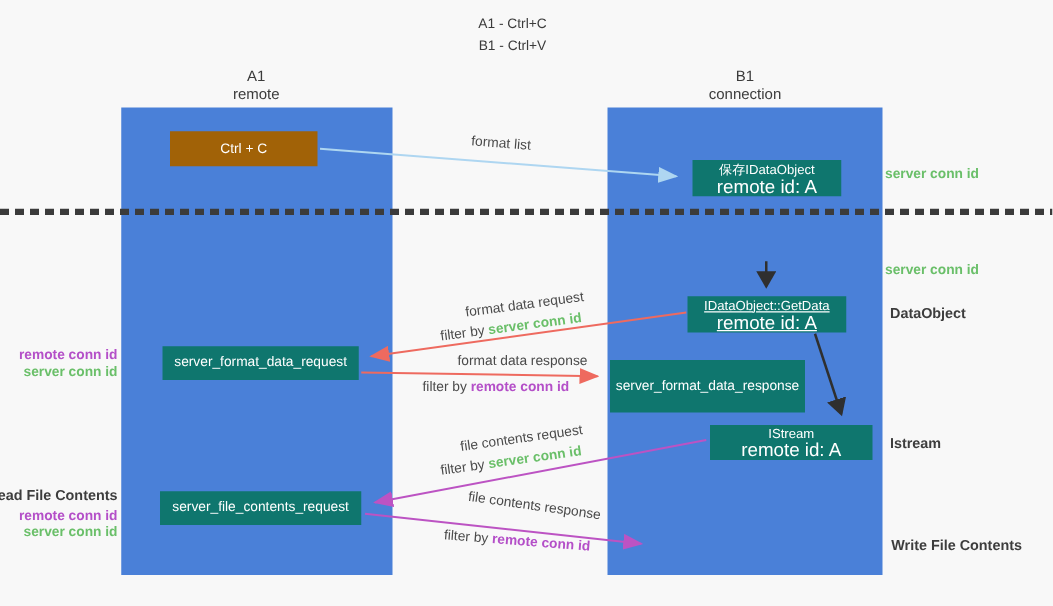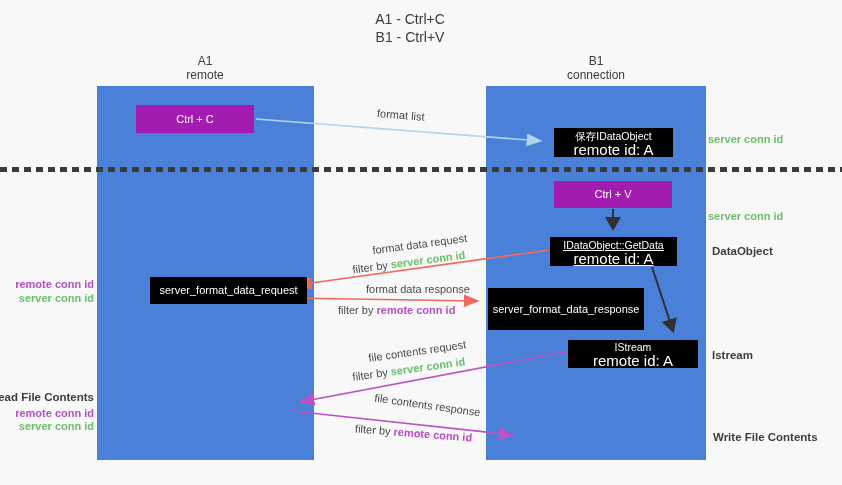--- a/index.html
+++ b/index.html
@@ -1,43 +1,43 @@
 <!DOCTYPE html>
 <html><head>
 <meta charset="utf-8">
 <style>
   html,body{margin:0;padding:0;}
   body{background:#f8f8f8;font-family:"Liberation Sans",sans-serif;}
   #canvas{position:relative;width:842px;height:485px;background:#f8f8f8;overflow:hidden;}
 
   .title{position:absolute;left:410px;top:10px;transform:translateX(-50%);
-         text-align:center;font-size:14px;line-height:18px;color:#3b3b3b;}
+         text-align:center;font-size:11px;line-height:18px;color:#3b3b3b;}
 
   .col-header{position:absolute;text-align:center;font-size:12px;line-height:14px;color:#3b3b3b;}
   #hdr-left{left:205px;top:54px;transform:translateX(-50%);}
   #hdr-right{left:596px;top:54px;transform:translateX(-50%);}
 
   .lifeline{position:absolute;top:86px;height:374px;background:#4a80d8;}
   #lifeline-left{left:97px;width:217px;}
   #lifeline-right{left:486px;width:220px;}
 
   #dotted-sep{position:absolute;left:0;top:167px;width:842px;height:5px;
     background:repeating-linear-gradient(to right,#3b3b3b 0 7px,transparent 7px 12px);}
 
   .node{position:absolute;display:flex;flex-direction:column;align-items:center;
         justify-content:center;color:#fff;text-align:center;font-size:11px;line-height:13px;}
-  .node.green{background:#a21caf;}
-  .node.orange{background:#000000;}
+  .node.green{background:#a16207;}
+  .node.orange{background:#0f766e;}
   .node .l2{font-size:15px;}
 
   #node-ctrl-c{left:136px;top:105px;width:118px;height:28px;}
   #node-save{left:554px;top:128px;width:119px;height:29px;font-size:10.5px;}
   #node-ctrl-v{left:554px;top:181px;width:118px;height:27px;}
   #node-getdata{left:550px;top:237px;width:127px;height:29px;font-size:10.5px;text-decoration:underline;}
-  #node-format-req{left:130px;top:277px;width:157px;height:27px;margin-left:20px;}
+  #node-format-req{left:130px;top:277px;width:157px;height:27px;}
   #node-format-resp{left:488px;top:288px;width:156px;height:42px;}
   #node-istream{left:568px;top:340px;width:130px;height:28px;font-size:10.5px;}
   #node-file-req{left:128px;top:393px;width:161px;height:27px;}
   #node-file-resp{left:523px;top:425px;width:162px;height:28px;}
 
   .side-label{position:absolute;font-size:11.5px;color:#3d3d3d;white-space:nowrap;font-weight:bold;}
   .side-label.green{color:#6abf69;font-weight:bold;font-size:11px;}
   .side-label.purple{color:#b44fc8;font-weight:bold;font-size:11px;}
   .rt{left:708px;}
   #lbl-srv-top{top:133px;}
@@ -117,42 +117,42 @@
 
   <div id="node-ctrl-c" class="node green">
     <div>Ctrl + C</div>
   </div>
 
   <div id="node-save" class="node orange">
     <div>保存IDataObject</div>
     <div class="l2">remote id: A</div>
   </div>
 
-  <div id="node-ctrl-v" class="node green">
-    <div>Ctrl + V</div>
-  </div>
 
   <div id="node-getdata" class="node orange">
     <div>IDataObject::GetData</div>
     <div class="l2">remote id: A</div>
   </div>
 
   <div id="node-format-req" class="node orange">
     <div>server_format_data_request</div>
   </div>
 
   <div id="node-format-resp" class="node orange">
     <div>server_format_data_response</div>
   </div>
 
   <div id="node-istream" class="node orange">
     <div>IStream</div>
     <div class="l2">remote id: A</div>
   </div>
 
+  <div id="node-file-req" class="node orange">
+    <div>server_file_contents_request</div>
+  </div>
 
 
   <div id="lbl-srv-top" class="side-label green rt">server conn id</div>
   <div id="lbl-srv-mid" class="side-label green rt">server conn id</div>
   <div id="lbl-dataobject" class="side-label">DataObject</div>
   <div id="lbl-istream" class="side-label">Istream</div>
   <div id="lbl-write-file" class="side-label">Write File Contents</div>
 
   <div id="lbl-remote-l1" class="side-label purple lf">remote conn id</div>
   <div id="lbl-server-l1" class="side-label green lf">server conn id</div>

